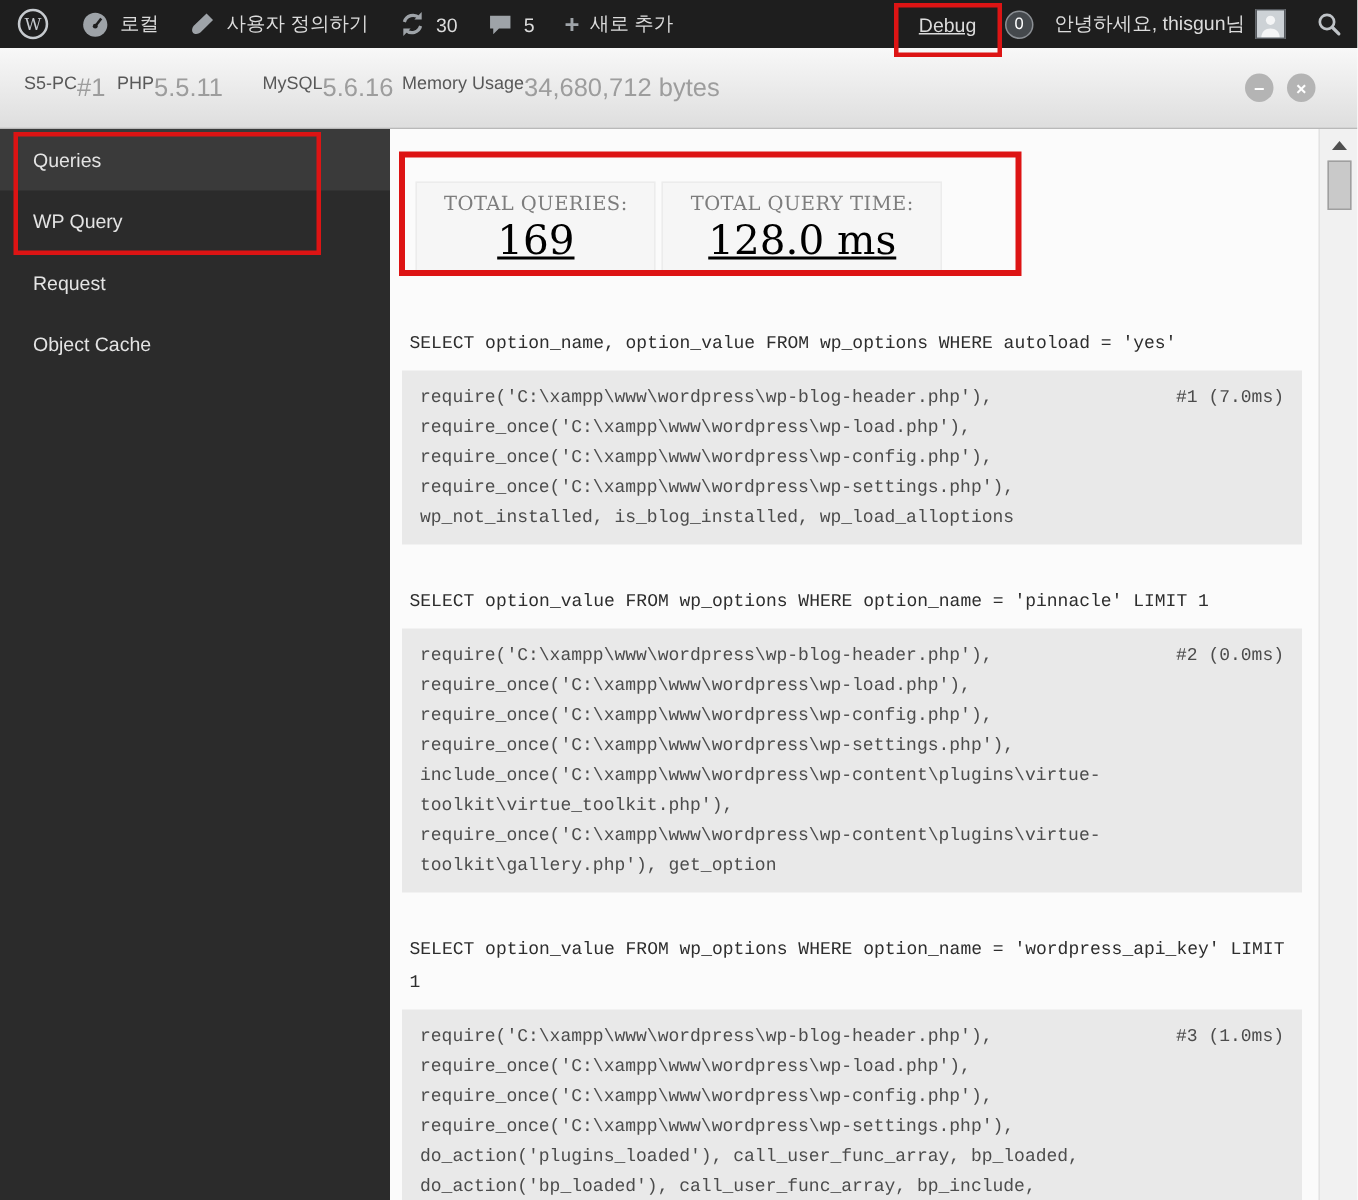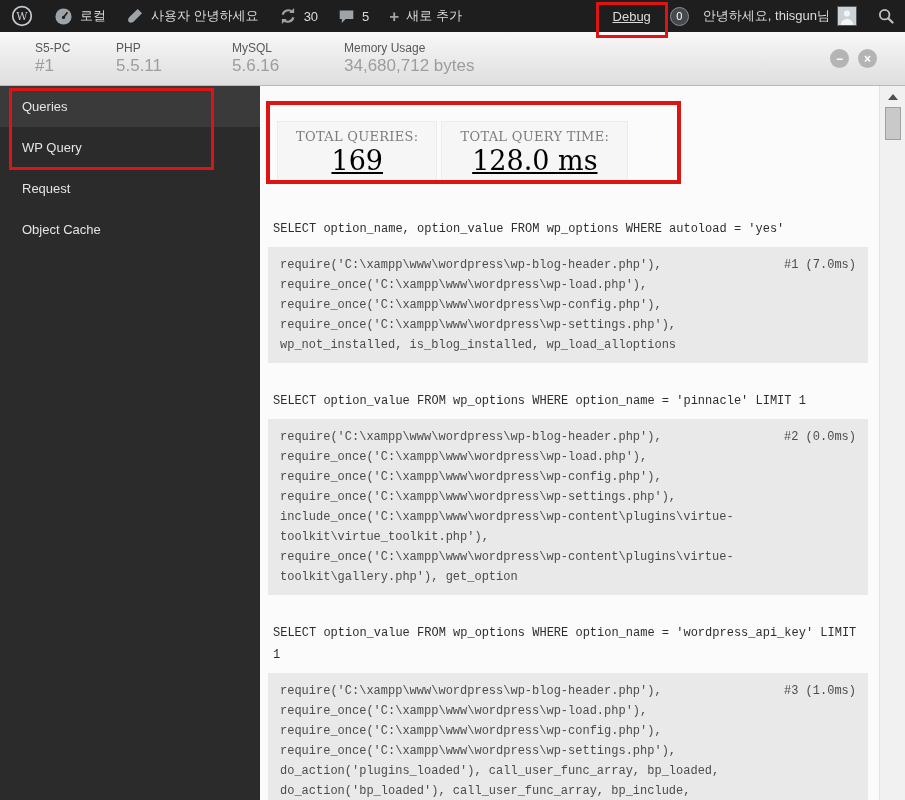--- a/index.html
+++ b/index.html
@@ -35,21 +35,21 @@
     overflow: hidden; background: #cdd2d6;
   }
   .plus-glyph { font-size: 17px; font-weight: bold; color: #9ea3a8; line-height: 1; }
   
   .debug-header {
     position: absolute; top: 32px; left: 0; right: 0; height: 54px;
     background: linear-gradient(#f8f8f8, #dedede);
     border-bottom: 1px solid #b9b9b9;
     display: flex; align-items: center; padding-left: 16px;
   }
-  .stat { display: flex; flex-direction: column; margin-left: 19px; }
+  .stat { display: flex; flex-direction: row; }
   .stat-host  { min-width: 62px; }
   .stat-php   { min-width: 97px; }
   .stat-mysql { min-width: 93px; }
   .stat-label { font-size: 12px; color: #585858; }
   .stat-value { font-size: 17px; color: #9d9d9d; margin-top: 1px; }
   .win-buttons { margin-left: auto; display: flex; gap: 9px; padding-right: 28px; }
   .win-btn {
     width: 19px; height: 19px; border-radius: 50%; background: #b4b4b4; color: #fff;
     font-size: 12px; font-weight: bold; display: flex; align-items: center;
     justify-content: center; cursor: pointer; line-height: 1;
@@ -129,21 +129,21 @@
           </svg>
       </span>
       <span>로컬</span>
     </div>
     <div class="ab-item">
       <span>
         <svg width="18" height="18" viewBox="0 0 20 20">
             <path fill="#9ea3a8" d="M13 2.2 L17.8 7 L9.2 15.6 C7.8 17.3 4.6 18.1 3.1 16.6 C1.6 15.1 2.4 12.1 4.1 10.7 Z"></path>
           </svg>
       </span>
-      <span>사용자 안녕하세요</span>
+      <span>사용자 정의하기</span>
     </div>
     <div class="ab-item">
       <span>
         <svg width="18" height="18" viewBox="0 0 20 20">
           <path d="M4 8.5a6.6 6.6 0 0 1 11-3" fill="none" stroke="#9ea3a8" stroke-width="2.4"></path>
           <path d="M16.8 1.2 v5.4 h-5.4 z" fill="#9ea3a8"></path>
           <path d="M16 11.5a6.6 6.6 0 0 1-11 3" fill="none" stroke="#9ea3a8" stroke-width="2.4"></path>
           <path d="M3.2 18.8 v-5.4 h5.4 z" fill="#9ea3a8"></path>
         </svg>
       </span>

